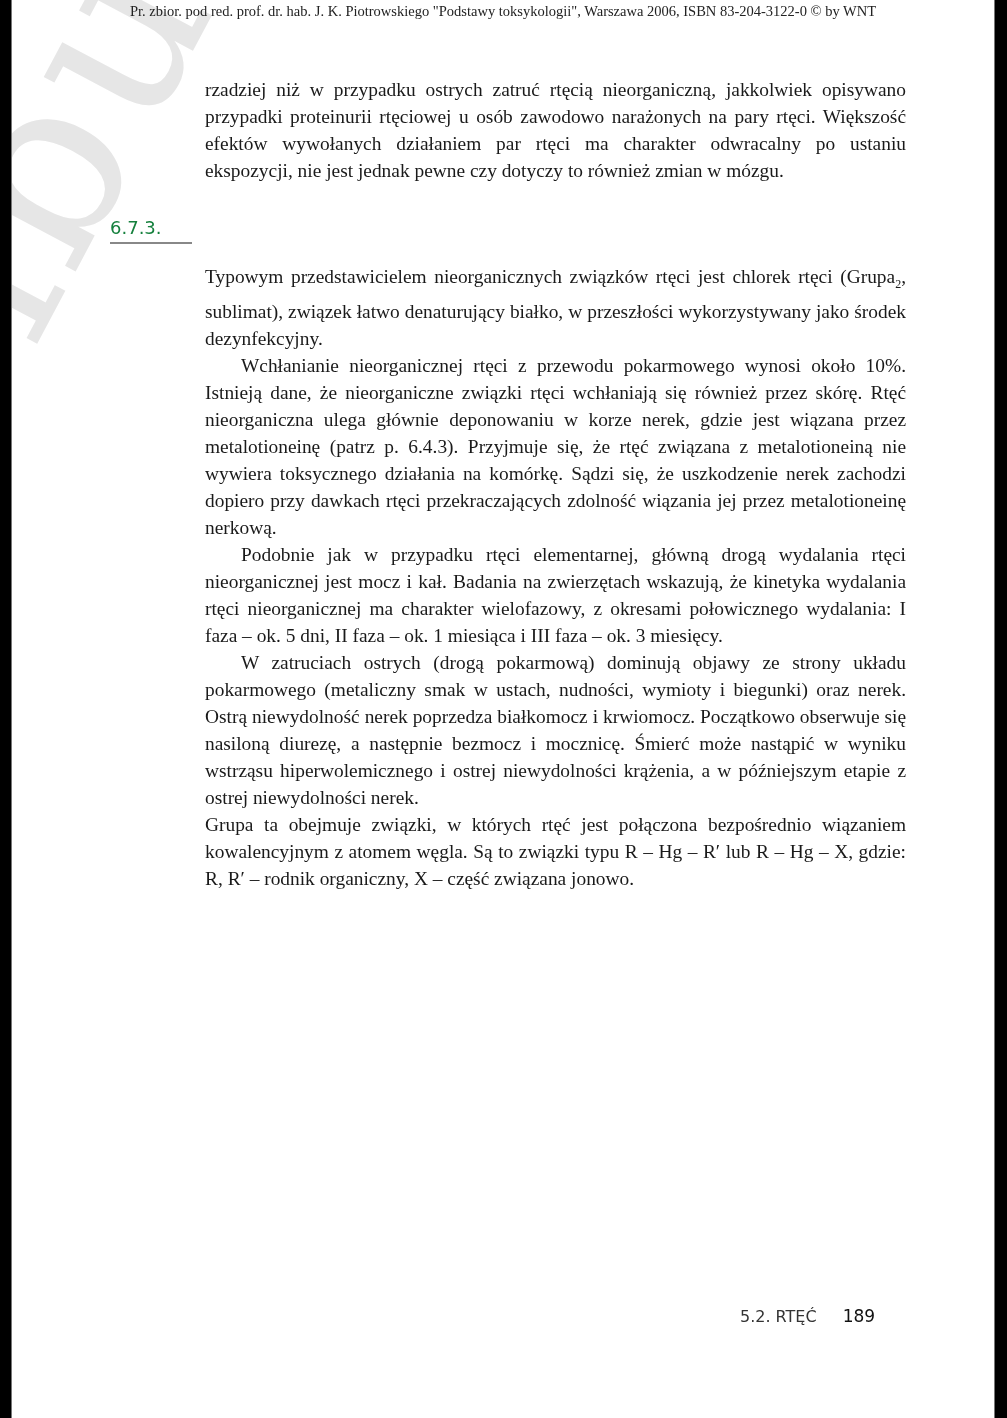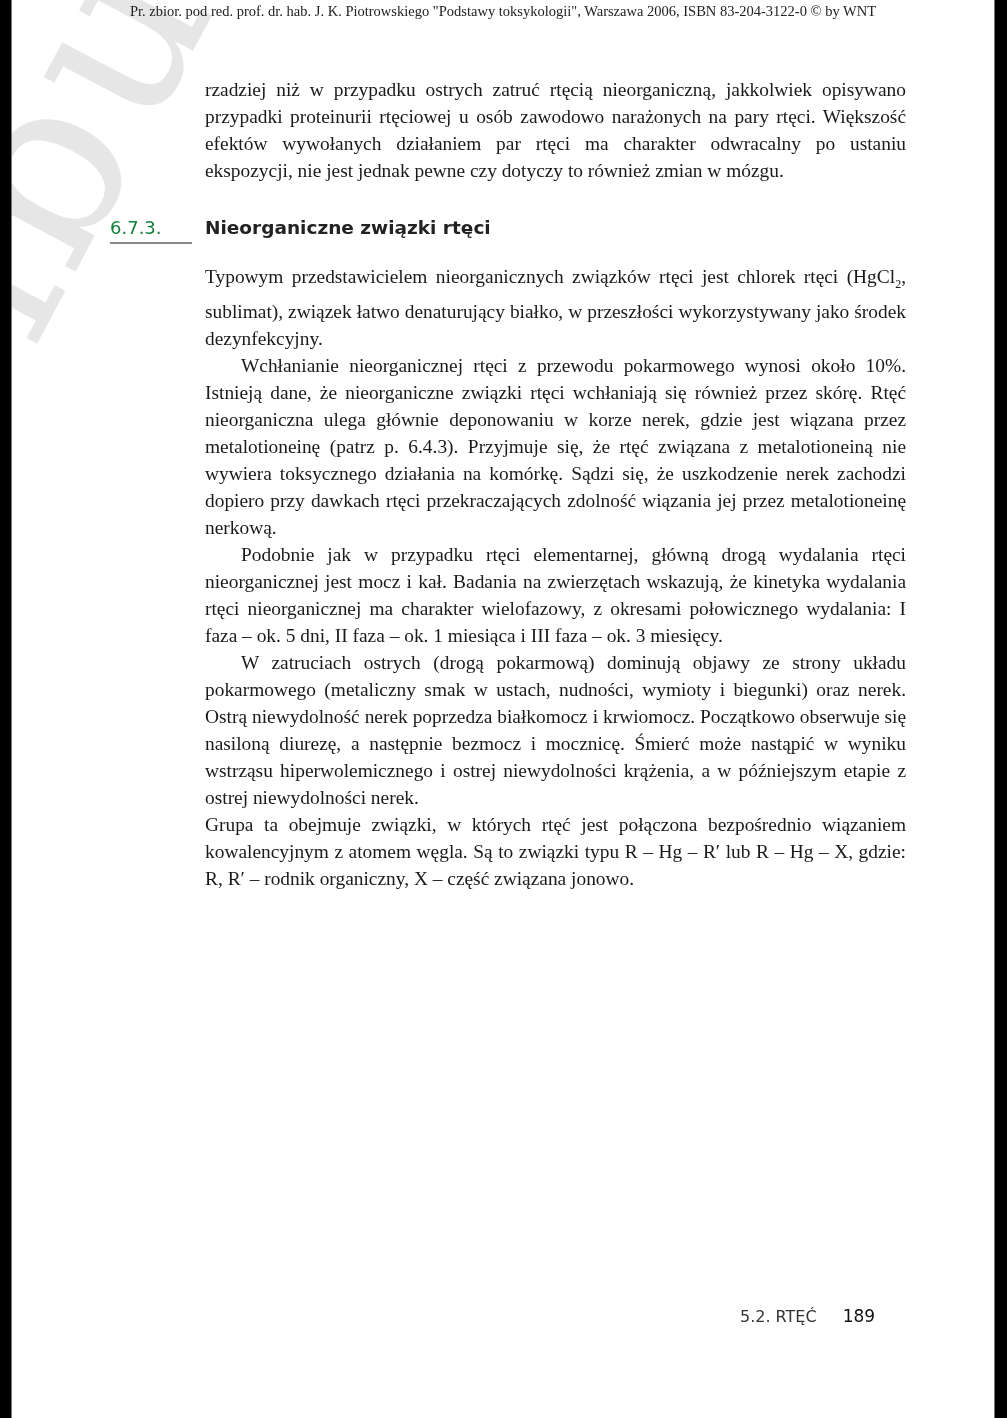--- a/index.html
+++ b/index.html
@@ -56,24 +56,23 @@
   <div class="watermark">ibuk</div>
 
   <div class="header-line">Pr. zbior. pod red. prof. dr. hab. J. K. Piotrowskiego "Podstawy toksykologii", Warszawa 2006, ISBN 83-204-3122-0 © by WNT</div>
 </div>
 
 <div class="content" style="left:205px;">
   <p>rzadziej niż w przypadku ostrych zatruć rtęcią nieorganiczną, jakkolwiek opisywano przypadki proteinurii rtęciowej u osób zawodowo narażonych na pary rtęci. Większość efektów wywołanych działaniem par rtęci ma charakter odwracalny po ustaniu ekspozycji, nie jest jednak pewne czy dotyczy to również zmian w mózgu.</p>
 
   <div class="section-head">
     <span class="sec-num">6.7.3.</span>
-    <span class="sec-title">Nieorganiczne związki rtęci</span>
   </div>
 
-  <p><span>Typowym przedstawicielem nieorganicznych związków rtęci jest chlorek rtęci (HgCl</span><sub>2</sub><span>, sublimat), związek łatwo denaturujący białko, w przeszłości wykorzystywany jako środek dezynfekcyjny.</span></p>
+  <p><span>Typowym przedstawicielem nieorganicznych związków rtęci jest chlorek rtęci (Grupa</span><sub>2</sub><span>, sublimat), związek łatwo denaturujący białko, w przeszłości wykorzystywany jako środek dezynfekcyjny.</span></p>
   <p class="indent">Wchłanianie nieorganicznej rtęci z przewodu pokarmowego wynosi około 10%. Istnieją dane, że nieorganiczne związki rtęci wchłaniają się również przez skórę. Rtęć nieorganiczna ulega głównie deponowaniu w korze nerek, gdzie jest wiązana przez metalotioneinę (patrz p. 6.4.3). Przyjmuje się, że rtęć związana z metalotioneiną nie wywiera toksycznego działania na komórkę. Sądzi się, że uszkodzenie nerek zachodzi dopiero przy dawkach rtęci przekraczających zdolność wiązania jej przez metalotioneinę nerkową.</p>
   <p class="indent">Podobnie jak w przypadku rtęci elementarnej, główną drogą wydalania rtęci nieorganicznej jest mocz i kał. Badania na zwierzętach wskazują, że kinetyka wydalania rtęci nieorganicznej ma charakter wielofazowy, z okresami połowicznego wydalania: I faza – ok. 5 dni, II faza – ok. 1 miesiąca i III faza – ok. 3 miesięcy.</p>
   <p class="indent">W zatruciach ostrych (drogą pokarmową) dominują objawy ze strony układu pokarmowego (metaliczny smak w ustach, nudności, wymioty i biegunki) oraz nerek. Ostrą niewydolność nerek poprzedza białkomocz i krwiomocz. Początkowo obserwuje się nasiloną diurezę, a następnie bezmocz i mocznicę. Śmierć może nastąpić w wyniku wstrząsu hiperwolemicznego i ostrej niewydolności krążenia, a w późniejszym etapie z ostrej niewydolności nerek.</p>
 
 
   <p>Grupa ta obejmuje związki, w których rtęć jest połączona bezpośrednio wiązaniem kowalencyjnym z atomem węgla. Są to związki typu R – Hg – R′ lub R – Hg – X, gdzie: R, R′ – rodnik organiczny, X – część związana jonowo.</p>
 </div>
 
 <div class="footer">
   <span>5.2. RTĘĆ</span><span class="num">189</span>

